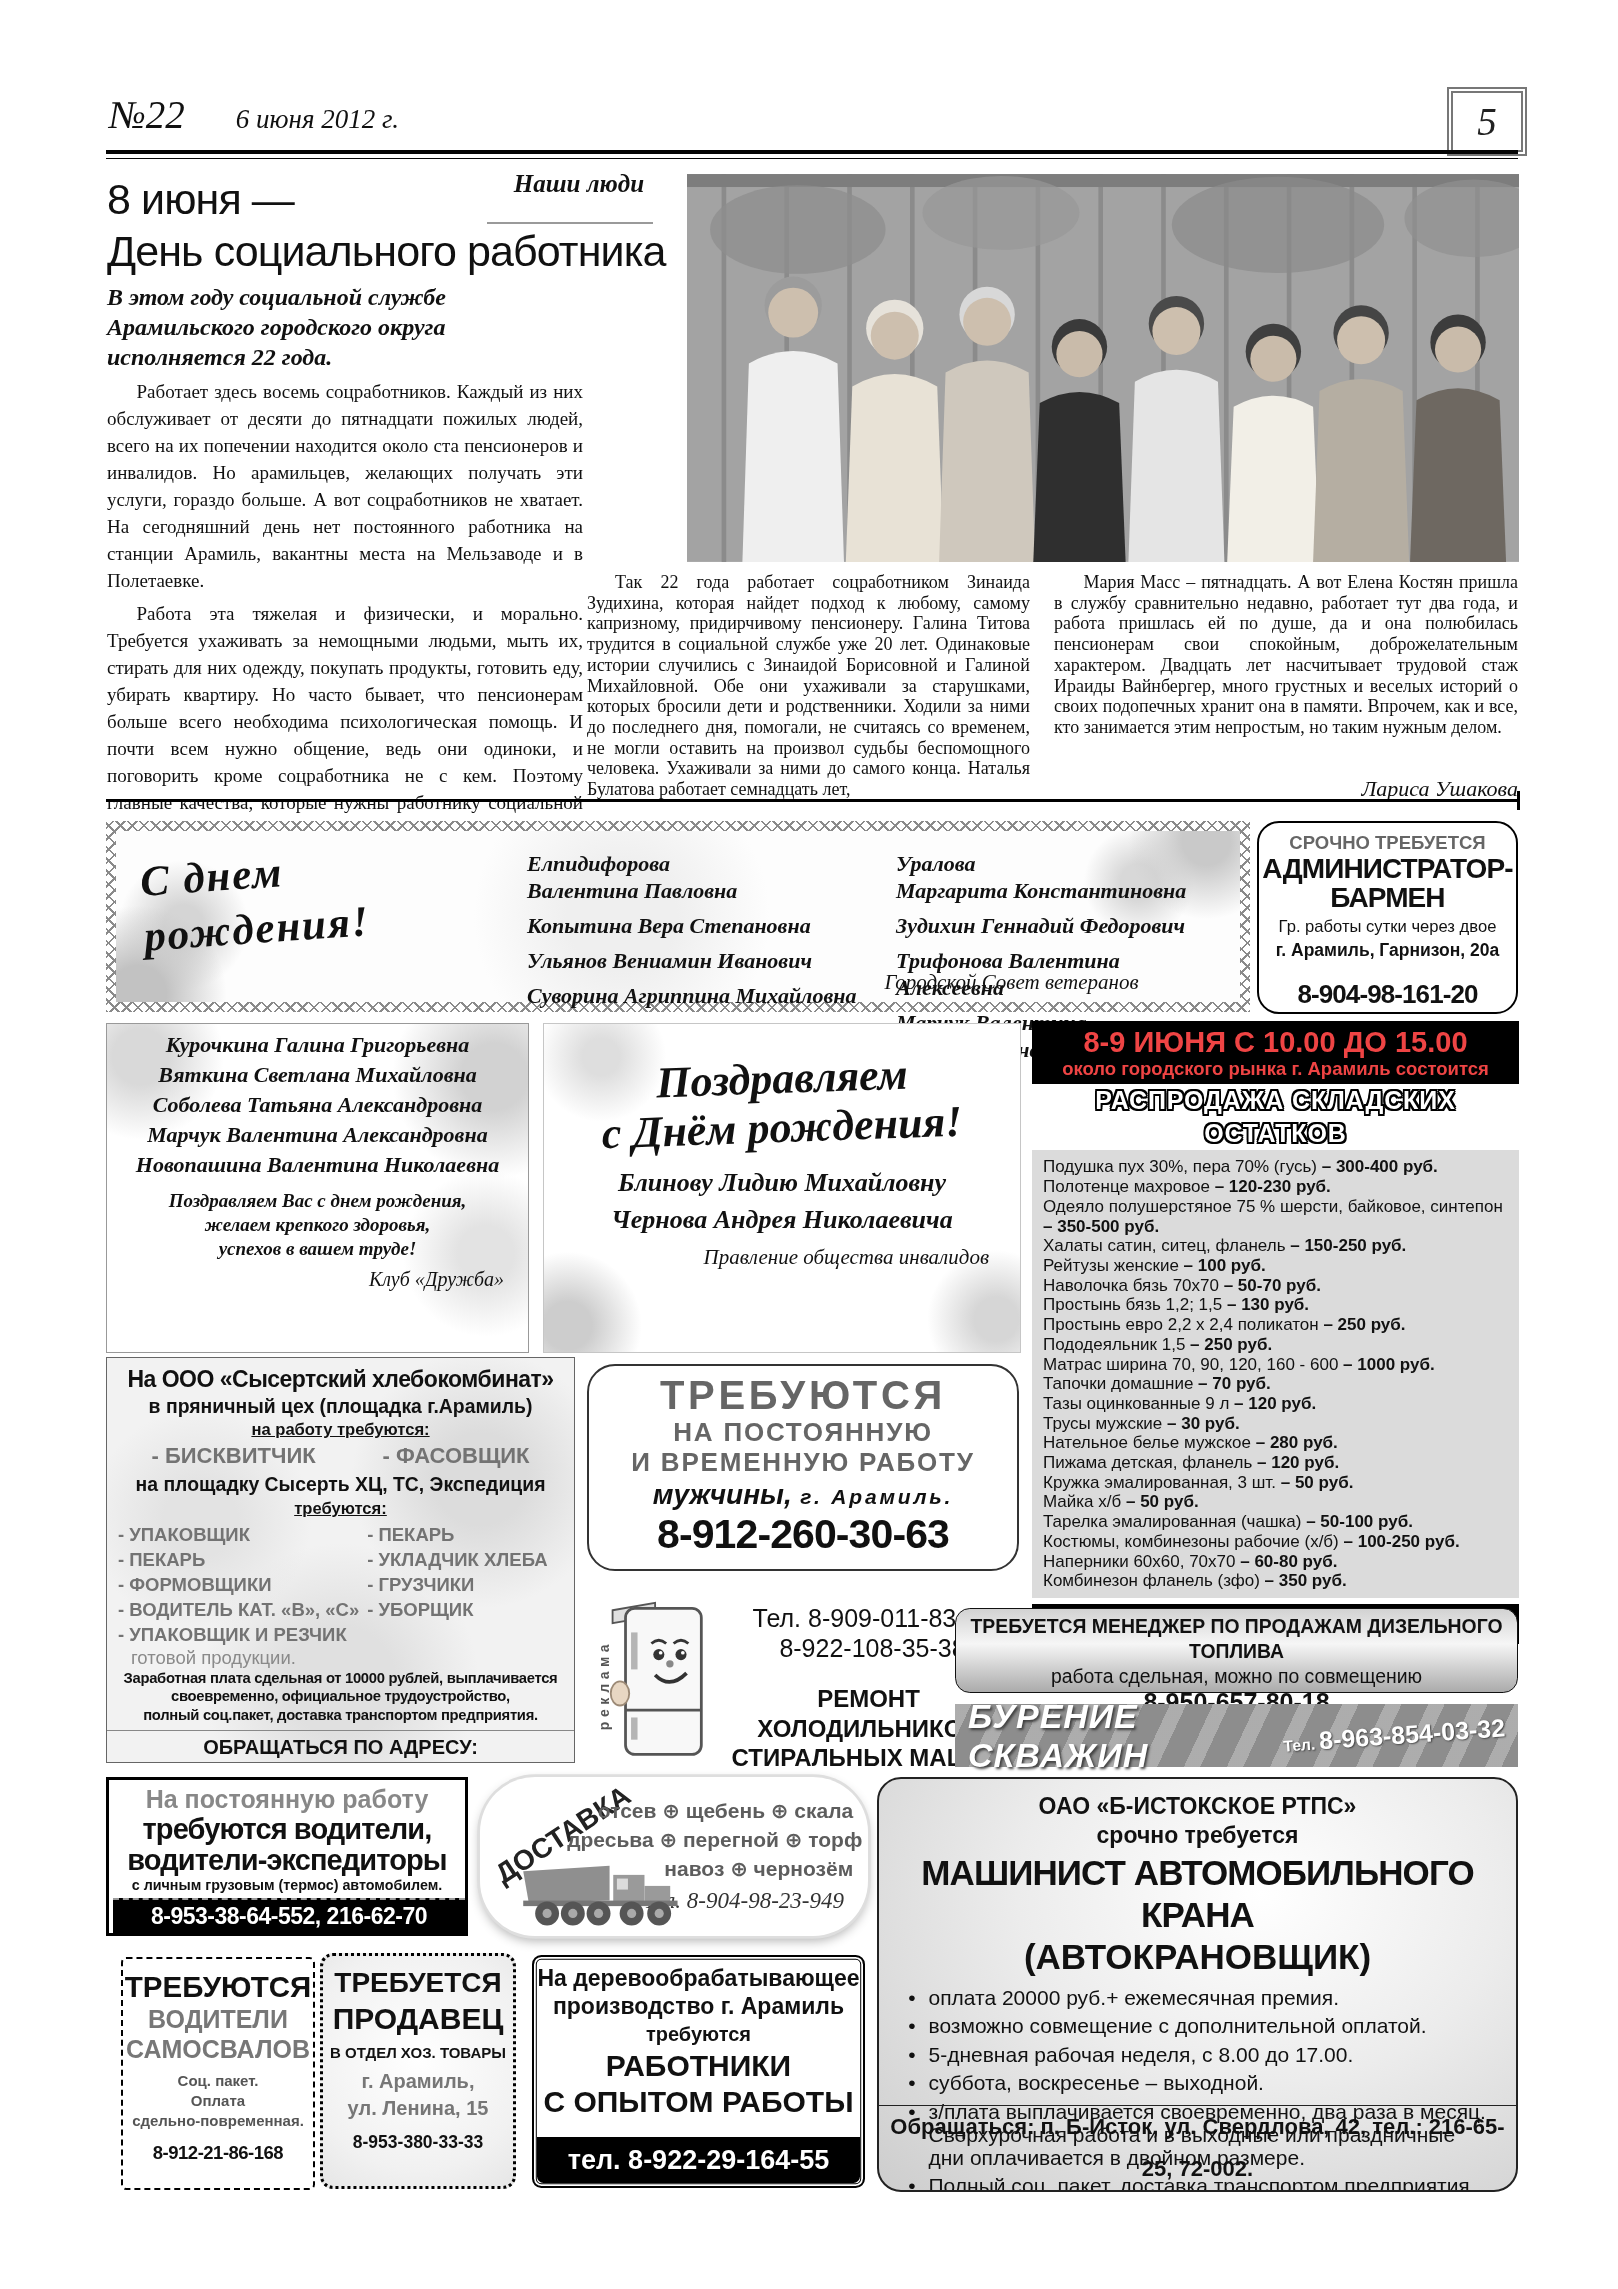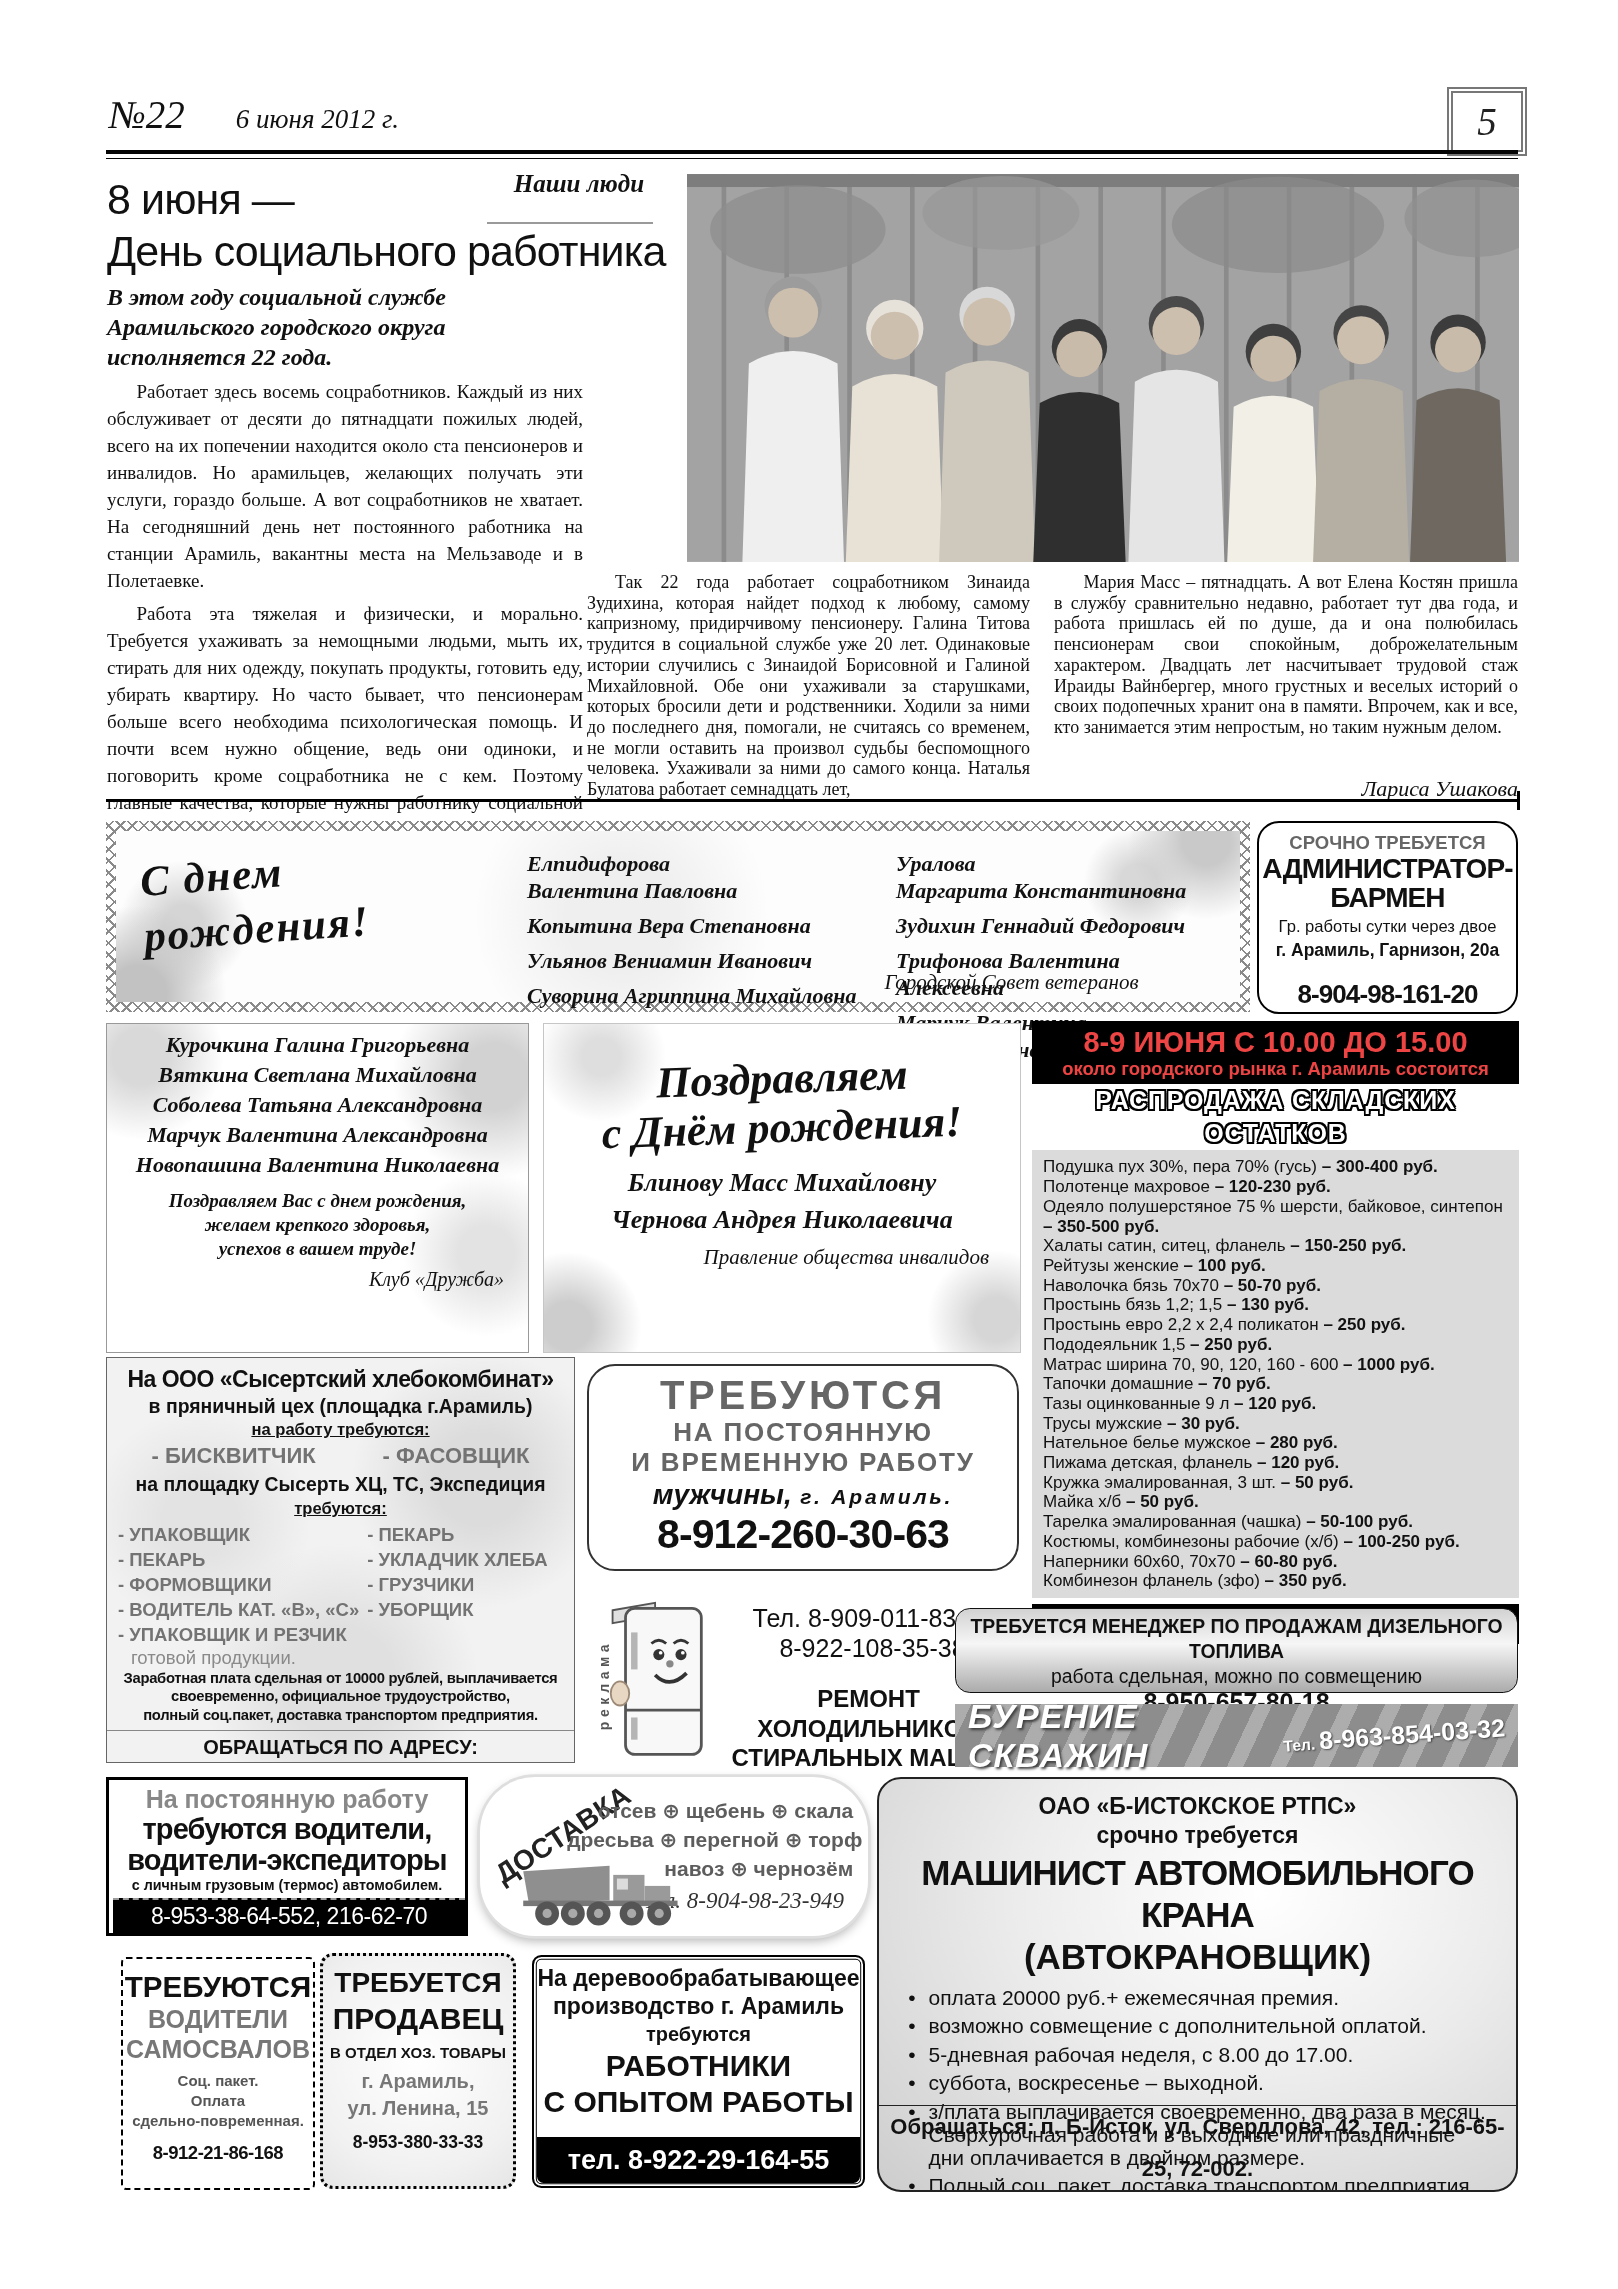--- a/index.html
+++ b/index.html
@@ -155,21 +155,21 @@
   .drill-tel{transform:rotate(-4deg);color:#fff;text-shadow:0.9px 0.9px 1.8px #3c3c3c;white-space:nowrap;}
   .drill-tel-label{font-weight:bold;font-size:15.7px;}
   .drill-phone{font-weight:bold;font-size:25px;}
 
   
   .drivers{left:106px;top:1777px;width:362px;height:159px;border:3.7px solid #000;box-sizing:border-box;
            text-align:center;font-family:"Liberation Sans","DejaVu Sans",sans-serif;padding-top:4.6px;}
   .dr-l1{color:#888;font-weight:bold;font-size:25px;line-height:29px;}
   .dr-l2,.dr-l3{font-weight:bold;font-size:29px;line-height:31px;letter-spacing:-0.9px;}
   .dr-l4{font-weight:bold;font-size:14.3px;line-height:18.5px;}
-  .dr-phone{position:absolute;left:4px;right:0;bottom:0;background:#000;color:#fff;font-weight:normal;
+  .dr-phone{position:absolute;left:4px;right:0;bottom:0;background:#000;color:#fff;font-weight:bold;
             font-size:23px;line-height:33px;letter-spacing:-0.5px;border-top:2.8px dashed #9a9a9a;}
 
   
   .delivery{left:480px;top:1777px;width:388px;height:159px;border-radius:55px;background:#fff;
             box-shadow:0 0 0 2.8px #dedede,0 4.6px 11px rgba(0,0,0,0.3);}
   .dl-badge{position:absolute;left:5.5px;top:42px;transform:rotate(-33deg);font-family:"Liberation Sans","DejaVu Sans",sans-serif;
             font-weight:bold;font-size:28px;color:#222;}
   .dl-words{position:absolute;right:14.8px;top:18.5px;width:286px;text-align:right;color:#5d5d5d;font-weight:bold;
             font-size:21px;line-height:29px;font-family:"Liberation Sans","DejaVu Sans",sans-serif;white-space:nowrap;}
   .dl-phone{position:absolute;right:24px;top:111px;font-style:italic;font-size:23px;color:#333;}
@@ -362,21 +362,21 @@
     <div class="women-msg women-msg1">Поздравляем Вас с днем рождения,</div>
     <div class="women-msg">желаем крепкого здоровья,</div>
     <div class="women-msg">успехов в вашем труде!</div>
     <div class="women-sign">Клуб «Дружба»</div>
   </div>
 
   <div class="abs congrat">
     <div class="congrat-t1">Поздравляем</div>
     <div class="congrat-t2">с Днём рождения!</div>
     <div class="congrat-names">
-      <div class="congrat-name">Блинову Масс Михайловну</div>
+      <div class="congrat-name">Блинову Лидию Михайловну</div>
       <div class="congrat-name">Чернова Андрея Николаевича</div>
     </div>
     <div class="congrat-sign">Правление общества инвалидов</div>
   </div>
 
   <div class="abs sale">
     <div class="sale-head">
       <div class="sale-h1">8-9 ИЮНЯ С 10.00 ДО 15.00</div>
       <div class="sale-h2">около городского рынка г. Арамиль состоится</div>
     </div>

